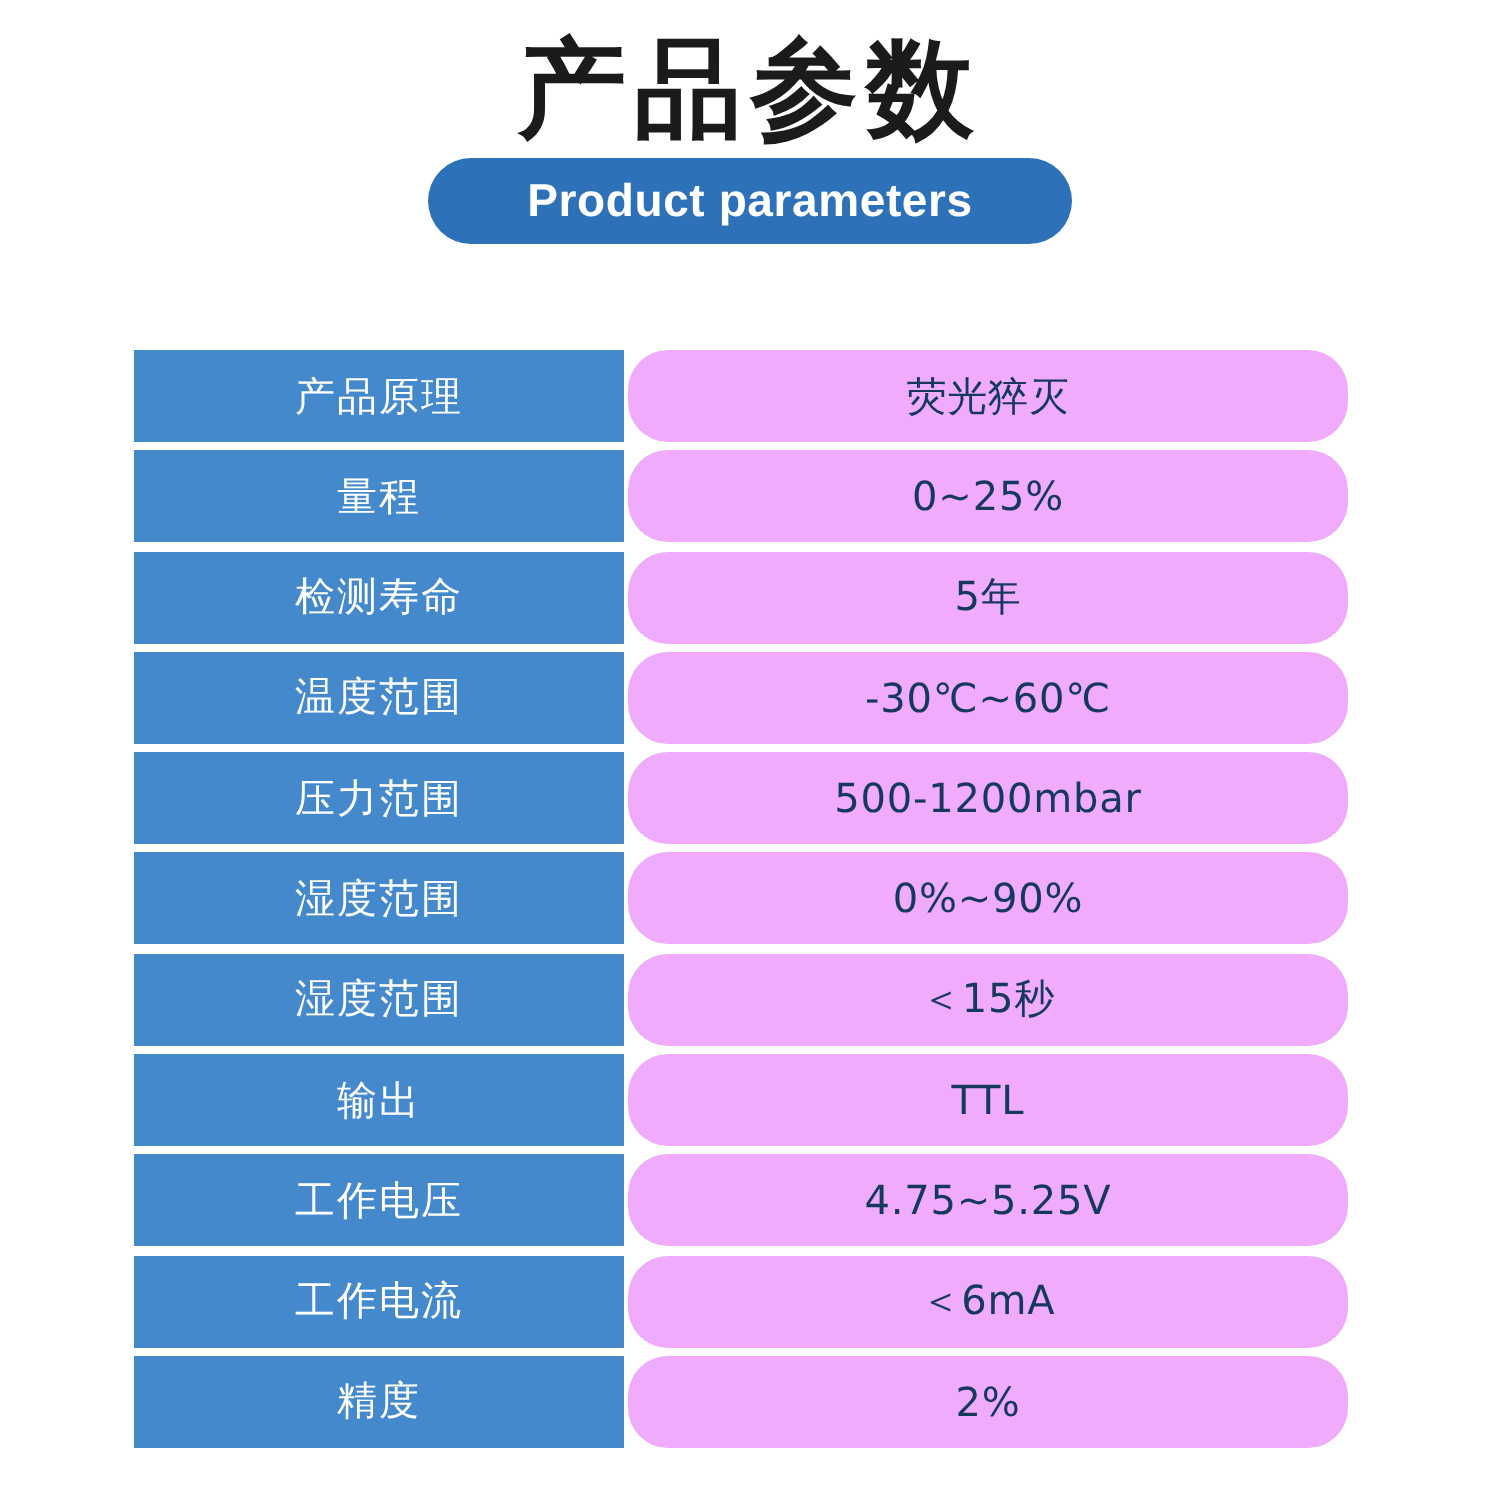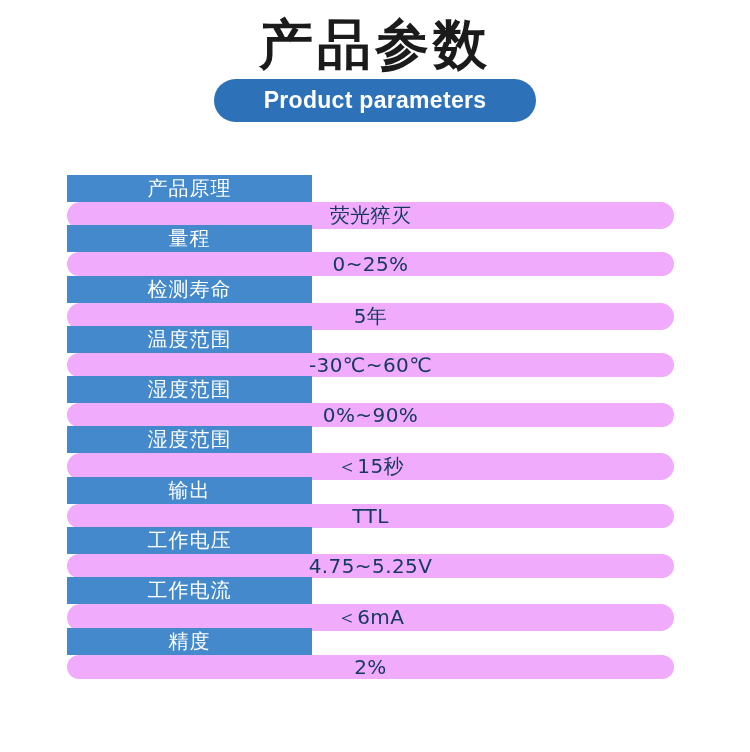--- a/index.html
+++ b/index.html
@@ -64,21 +64,20 @@
   .spec-table {
     position: absolute;
     left: 67px;
     top: 175px;
     width: 607px;
   }
   .spec-row {
     display: flex;
     height: 46px;
     margin-bottom: 4.3px;
-    flex-direction: column;
   }
   .spec-label {
     width: 245px;
     background: #4389cc;
     color: #ffffff;
     font-size: 20px;
     display: flex;
     align-items: center;
     justify-content: center;
     box-sizing: border-box;
@@ -134,20 +133,25 @@
       <div class="spec-gap"></div>
       <div class="spec-value">5年</div>
     </div>
 
     <div class="spec-row">
       <div class="spec-label">温度范围</div>
       <div class="spec-gap"></div>
       <div class="spec-value">-30℃~60℃</div>
     </div>
 
+    <div class="spec-row">
+      <div class="spec-label">压力范围</div>
+      <div class="spec-gap"></div>
+      <div class="spec-value">500-1200mbar</div>
+    </div>
 
     <div class="spec-row">
       <div class="spec-label">湿度范围</div>
       <div class="spec-gap"></div>
       <div class="spec-value">0%~90%</div>
     </div>
 
     <div class="spec-row">
       <div class="spec-label">湿度范围</div>
       <div class="spec-gap"></div>

